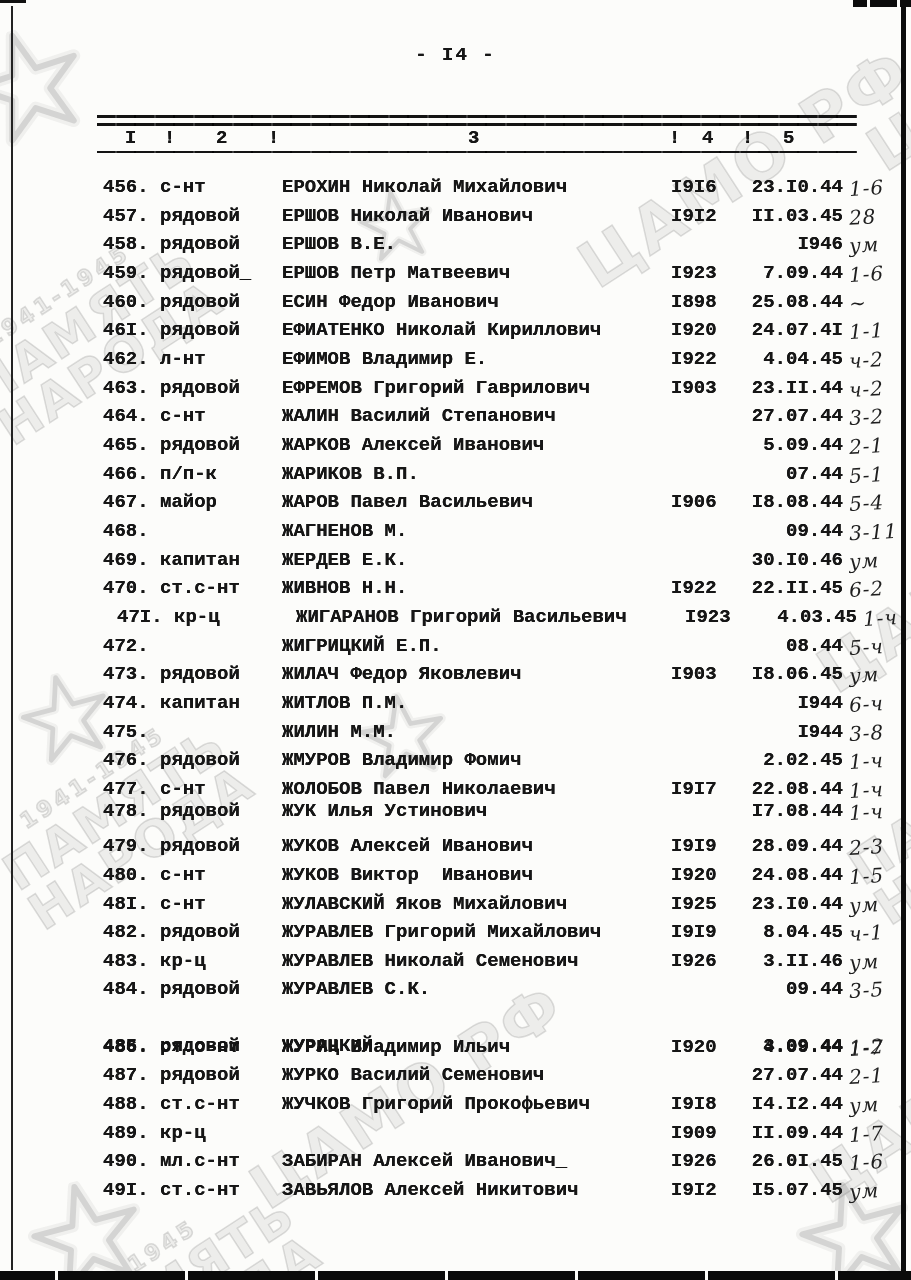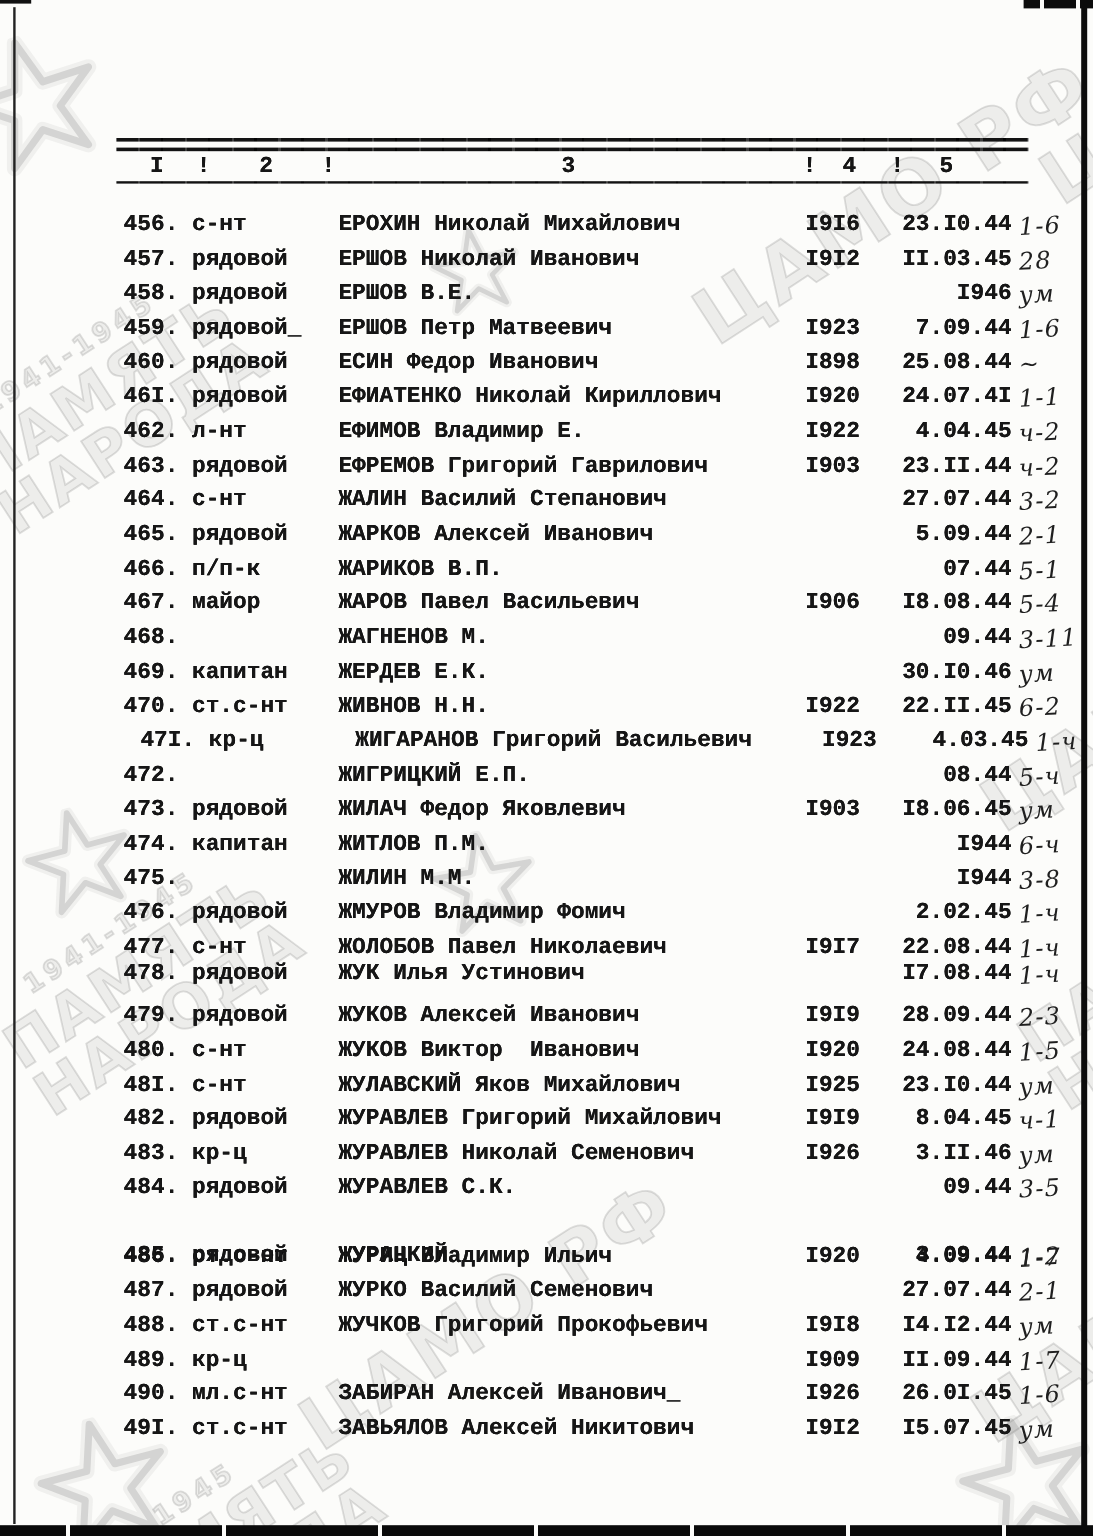--- a/index.html
+++ b/index.html
@@ -85,20 +85,21 @@
           <polygon points="60,5 72.3,43 112.3,43 80,66.5 92.3,104.5 60,81 27.7,104.5 40,66.5 7.7,43 47.7,43" fill="none" stroke="rgba(140,140,140,0.10)" stroke-width="13" stroke-linejoin="round"></polygon>
         </svg></div>
     </div>
 
   <div class="edge edge-left"></div>
   <div class="edge edge-right"></div>
   <div class="edge notch-top-left"></div>
   <div class="bar-top-right" style="position:absolute;"></div>
   <div class="bar-bottom" style="position:absolute;"></div>
 
+  <div class="typed page-number">- I4 -</div>
 
   <div class="rule rule-top-1"></div>
   <div class="rule rule-top-2"></div>
   <div class="rule rule-mid"></div>
 
   <div id="table-header">
       <span class="typed hcell" style="left: 125px;">I</span>
       <span class="typed hcell" style="left: 164px;">!</span>
       <span class="typed hcell" style="left: 216px;">2</span>
       <span class="typed hcell" style="left: 268px;">!</span>

